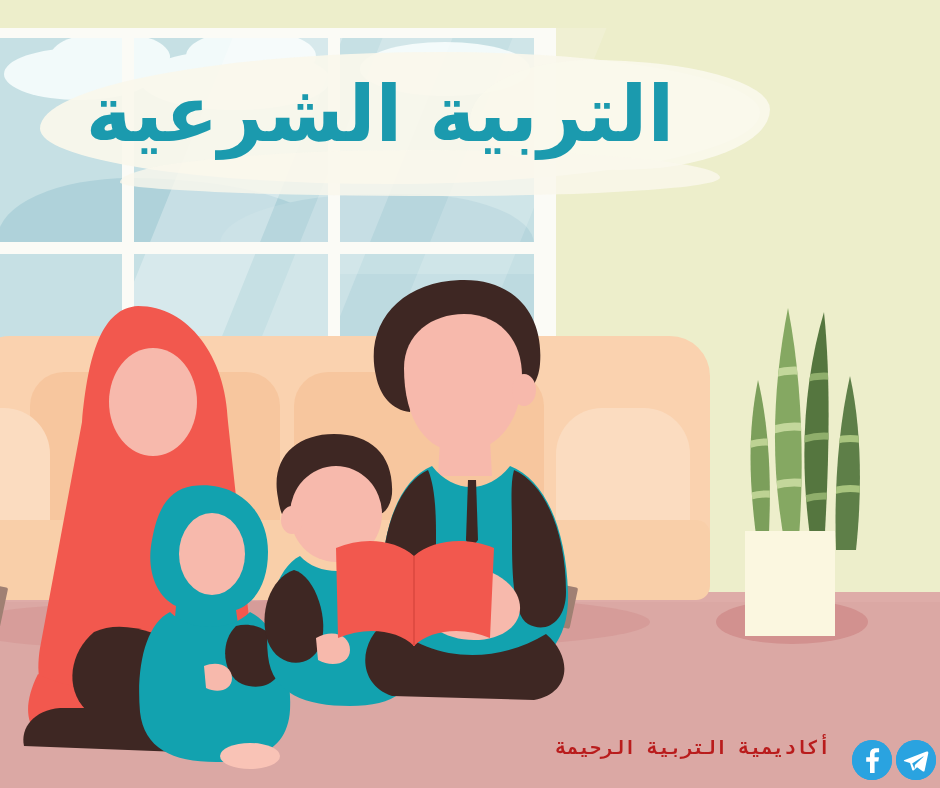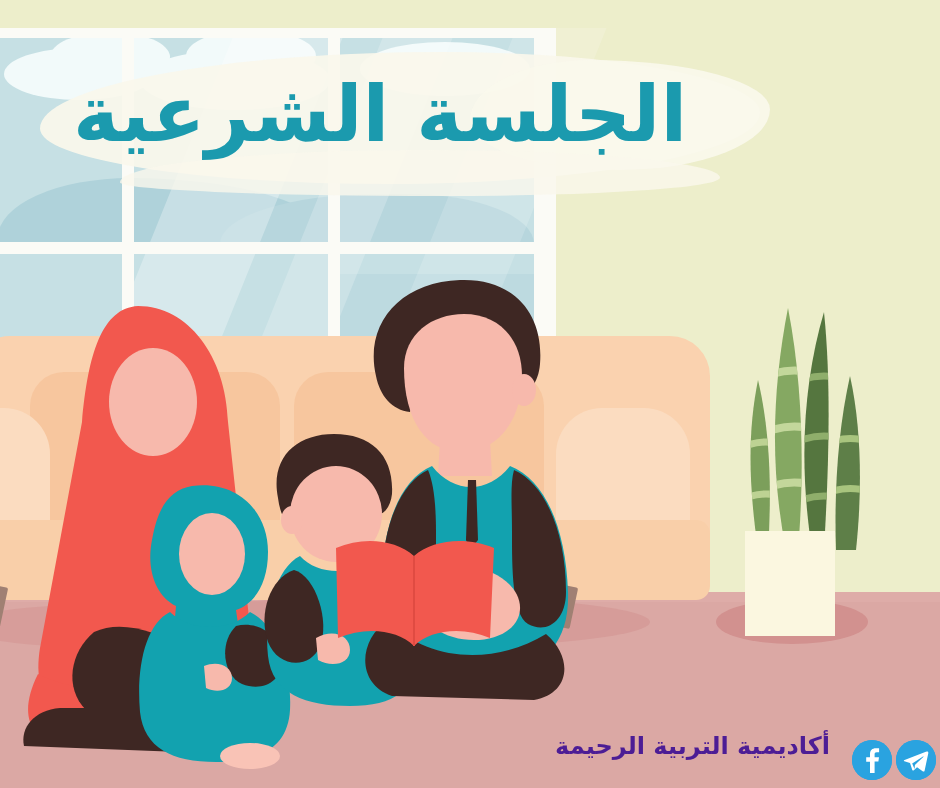--- a/index.html
+++ b/index.html
@@ -61,21 +61,21 @@
              border-radius:14px;}
   .sofa-leg{position:absolute;background:#A08073;transform:rotate(12deg);border-radius:2px;}
   #pot{left:745px;top:531px;width:90px;height:105px;background:#FBF7E0;}
   #pot-shadow{left:716px;top:600px;width:152px;height:44px;background:#D2918F;
               border-radius:50%;}
 
   
   .floor-shadow{position:absolute;background:#D2918F;border-radius:50%;}
   #footer-text{
     position:absolute;right:0;bottom:20px;
-    color:#4c1d95;font-size:24px;font-weight:bold;direction:rtl;white-space:nowrap;
+    color:#b91c1c;font-size:19px;font-weight:bold;direction:rtl;white-space:nowrap;font-family:Liberation Mono, monospace;
   }
   .social{position:absolute;width:40px;height:40px;border-radius:50%;
           background:#2AA3E0;}
   #fb{left:852px;top:740px;}
   #tg{left:896px;top:740px;}
   .social svg{display:block;}
 </style>
 </head>
 <body>
 
@@ -116,21 +116,21 @@
 
     <div class="mullion-v" style="left:132px;top:0;width:12px;height:478px;"></div>
     <div class="mullion-v" style="left:338px;top:0;width:12px;height:478px;"></div>
     <div class="mullion-v" style="left:544px;top:0;width:22px;height:478px;"></div>
   </div>
 
   <div class="abs" id="brush"></div>
   <div class="abs" id="brush3"></div>
   <div class="abs" id="brush2"></div>
 
-  <div class="abs" id="title">الجلسة الشرعية</div>
+  <div class="abs" id="title">التربية الشرعية</div>
 
 
   <div class="abs" id="floor"></div>
   <div class="abs" id="floor-top-sheen"></div>
   <div class="floor-shadow" style="left:150px;top:596px;width:500px;height:52px;opacity:.55;"></div>
   <div class="floor-shadow" style="left:-40px;top:604px;width:300px;height:44px;opacity:.45;"></div>
   <div class="abs" id="pot-shadow"></div>
 
   <div class="abs" id="sofa-back"></div>
   <div class="sofa-cushion" style="left:30px;top:372px;width:250px;height:190px;"></div>

